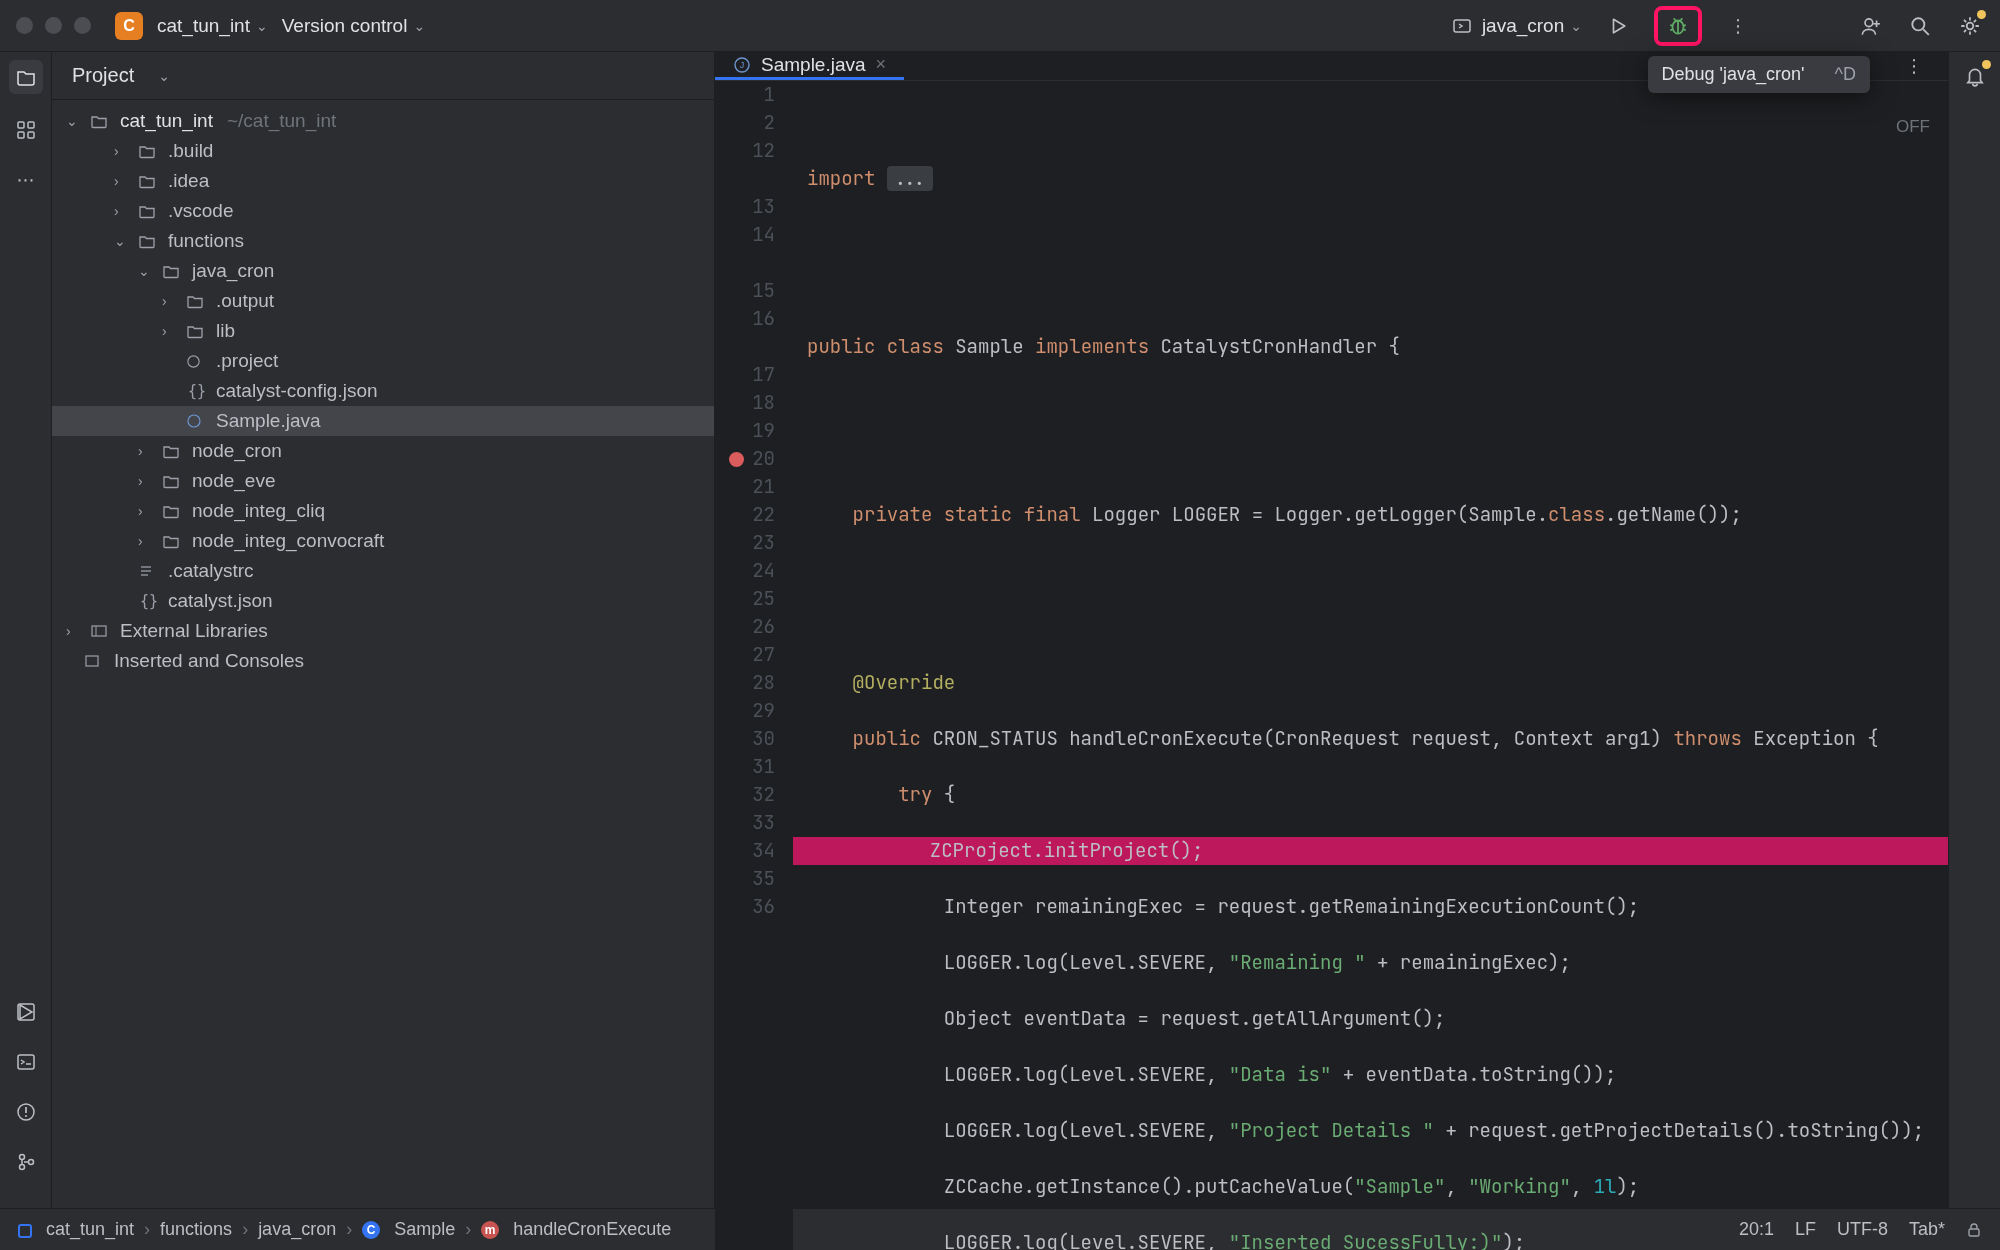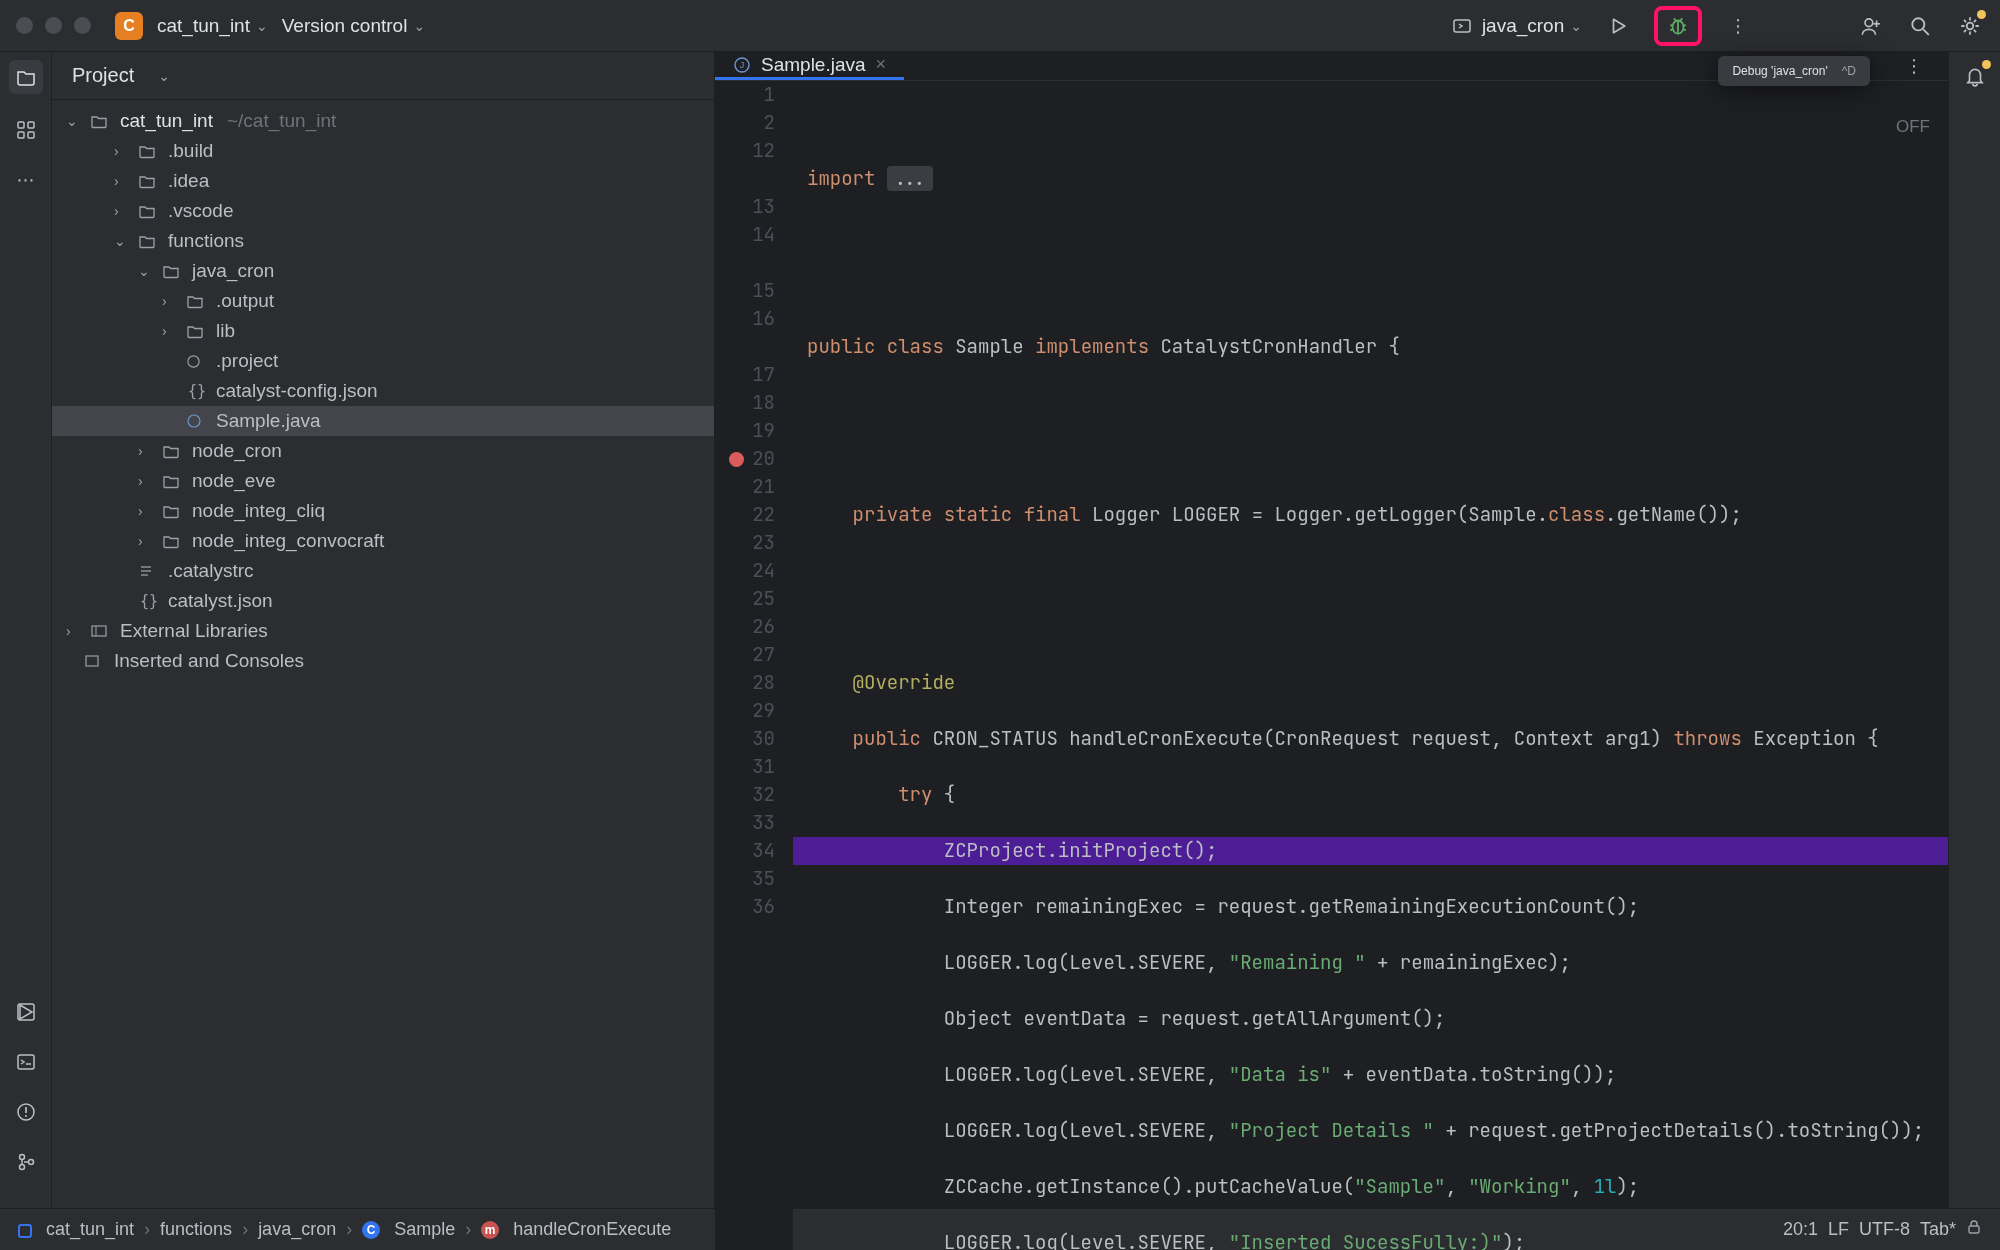--- a/index.html
+++ b/index.html
@@ -31,49 +31,49 @@
 .tree-row.selected { background: #43454a; }
 .tree-icon { width: 22px; text-align: center; font-size: 15px; color: #9da0a8; }
 .tree-toggle { width: 16px; color: #9da0a8; font-size: 14px; }
 .tree-path { color: #6f737a; margin-left: 6px; }
 
 .editor-area { flex: 1; background: #1e1f22; display: flex; flex-direction: column; position: relative; }
 .tabs { height: 48px; background: #1e1f22; display: flex; align-items: stretch; border-bottom: 1px solid #2b2d30;}
 .tab { display: flex; align-items: center; gap: 10px; padding: 0 18px; border-bottom: 3px solid #3574f0; color: #dfe1e5; font-size: 19px; }
 .tab-close { color: #6f737a; font-size: 18px; }
 .tabs-right { margin-left: auto; display: flex; align-items: center; gap: 18px; padding-right: 20px; }
-.tooltip { position: absolute; right: 78px; top: 4px; background: #393b40; color: #dfe1e5; padding: 8px 14px; border-radius: 6px; font-size: 12px; display: flex; gap: 14px; align-items: center; box-shadow: 0 4px 24px rgba(0,0,0,.5);}
+.tooltip { position: absolute; right: 78px; top: 4px; background: #393b40; color: #dfe1e5; padding: 8px 14px; border-radius: 6px; font-size: 18px; display: flex; gap: 30px; align-items: center; box-shadow: 0 4px 24px rgba(0,0,0,.5);}
 .tooltip .shortcut { color: #9da0a8; }
 .off-badge { color: #6f737a; font-size: 17px; }
 
 .code-scroll { flex: 1; display: flex; font-family: "JetBrains Mono", Menlo, monospace; font-size: 19px; line-height: 28px; position: relative;}
 .gutter { width: 78px; text-align: right; color: #4b5059; padding-top: 0px; user-select: none; background: #1e1f22;}
 .gutter div { padding-right: 18px; height: 28px; position: relative;}
 .breakpoint { position: absolute; left: 14px; top: 7px; width: 15px; height: 15px; background: #db5c5c; border-radius: 50%; }
 .code { flex: 1; padding-top: 0px; padding-left: 14px; white-space: pre; color: #bcbec4; }
 .code div { height: 28px; }
-.bp-line { background: #4c1d95; margin-left: -14px; padding-left: 14px; }
+.bp-line { background: #be185d; margin-left: -14px; }
 .fold-dots { background: #3a3d42; padding: 0 6px; border-radius: 4px; color: #bcbec4; }
 .kw { color: #cf8e6d; }
 .cls { color: #bcbec4; }
 .ann { color: #b3ae60; }
 .str { color: #6aab73; }
 .num { color: #2aacb8; }
 
 .bell-badge { position: relative; }
 .bell-badge::after { content: ""; position: absolute; top: -2px; right: -2px; width: 9px; height: 9px; background: #f2c55c; border-radius: 50%; }
 .gear-badge { position: relative; }
 .gear-badge::after { content: ""; position: absolute; top: -2px; right: -2px; width: 9px; height: 9px; background: #f2c55c; border-radius: 50%; }
 
 .statusbar { height: 42px; background: #2b2d30; display: flex; align-items: center; padding: 0 18px; gap: 14px; font-size: 18px; color: #bcbec4; border-top: 1px solid #1e1f22;}
 .crumbs { display: flex; align-items: center; gap: 10px; }
 .crumbs .sep { color: #6f737a; }
 .crumb-icon { font-size: 15px; }
 .sb-spacer { flex: 1; }
-.sb-right { display: flex; gap: 10px; align-items: flex-start;}
+.sb-right { display: flex; gap: 21px; align-items: center;}
 .lock-icon { color: #9da0a8; }
 .sq-icon { width:14px; height:14px; border:2px solid #3574f0; display:inline-block; border-radius:3px; vertical-align:middle; margin-right:4px;}
 .c-icon { display:inline-flex; width:18px; height:18px; background:#3574f0; color:#fff; border-radius:50%; align-items:center; justify-content:center; font-size:12px; font-weight:700; margin-right:4px;}
 .m-icon { display:inline-flex; width:18px; height:18px; background:#c75450; color:#fff; border-radius:50%; align-items:center; justify-content:center; font-size:12px; font-weight:700; margin-right:4px;}
 svg { display: block; }
 </style>
 </head>
 <body>
 
 <div class="titlebar">

